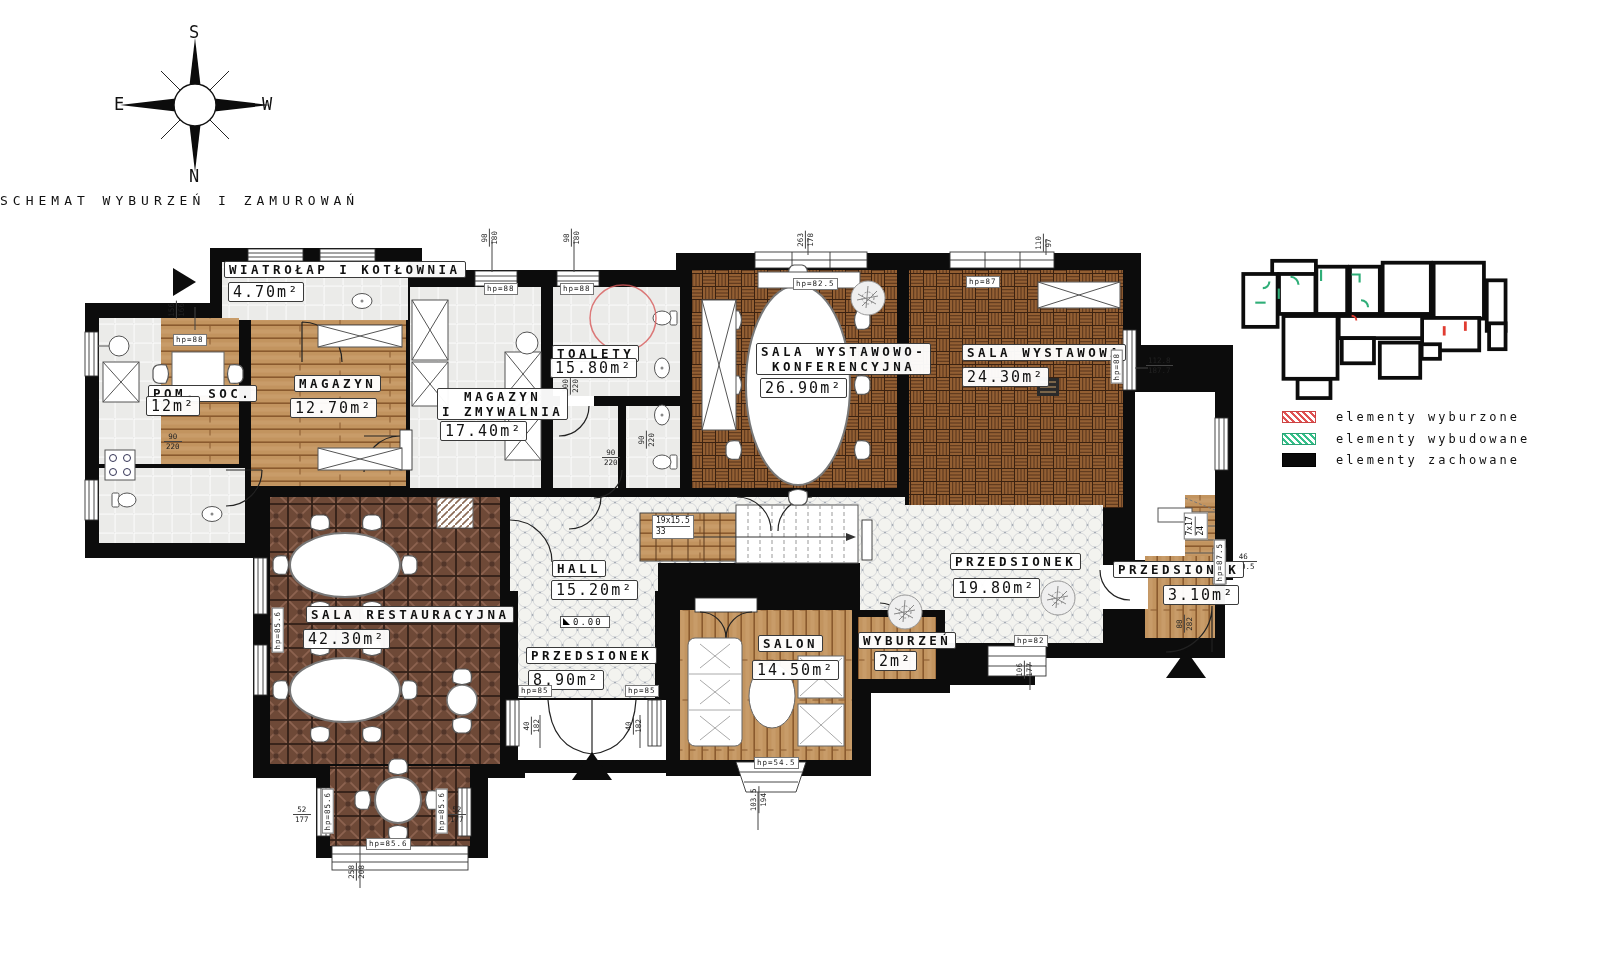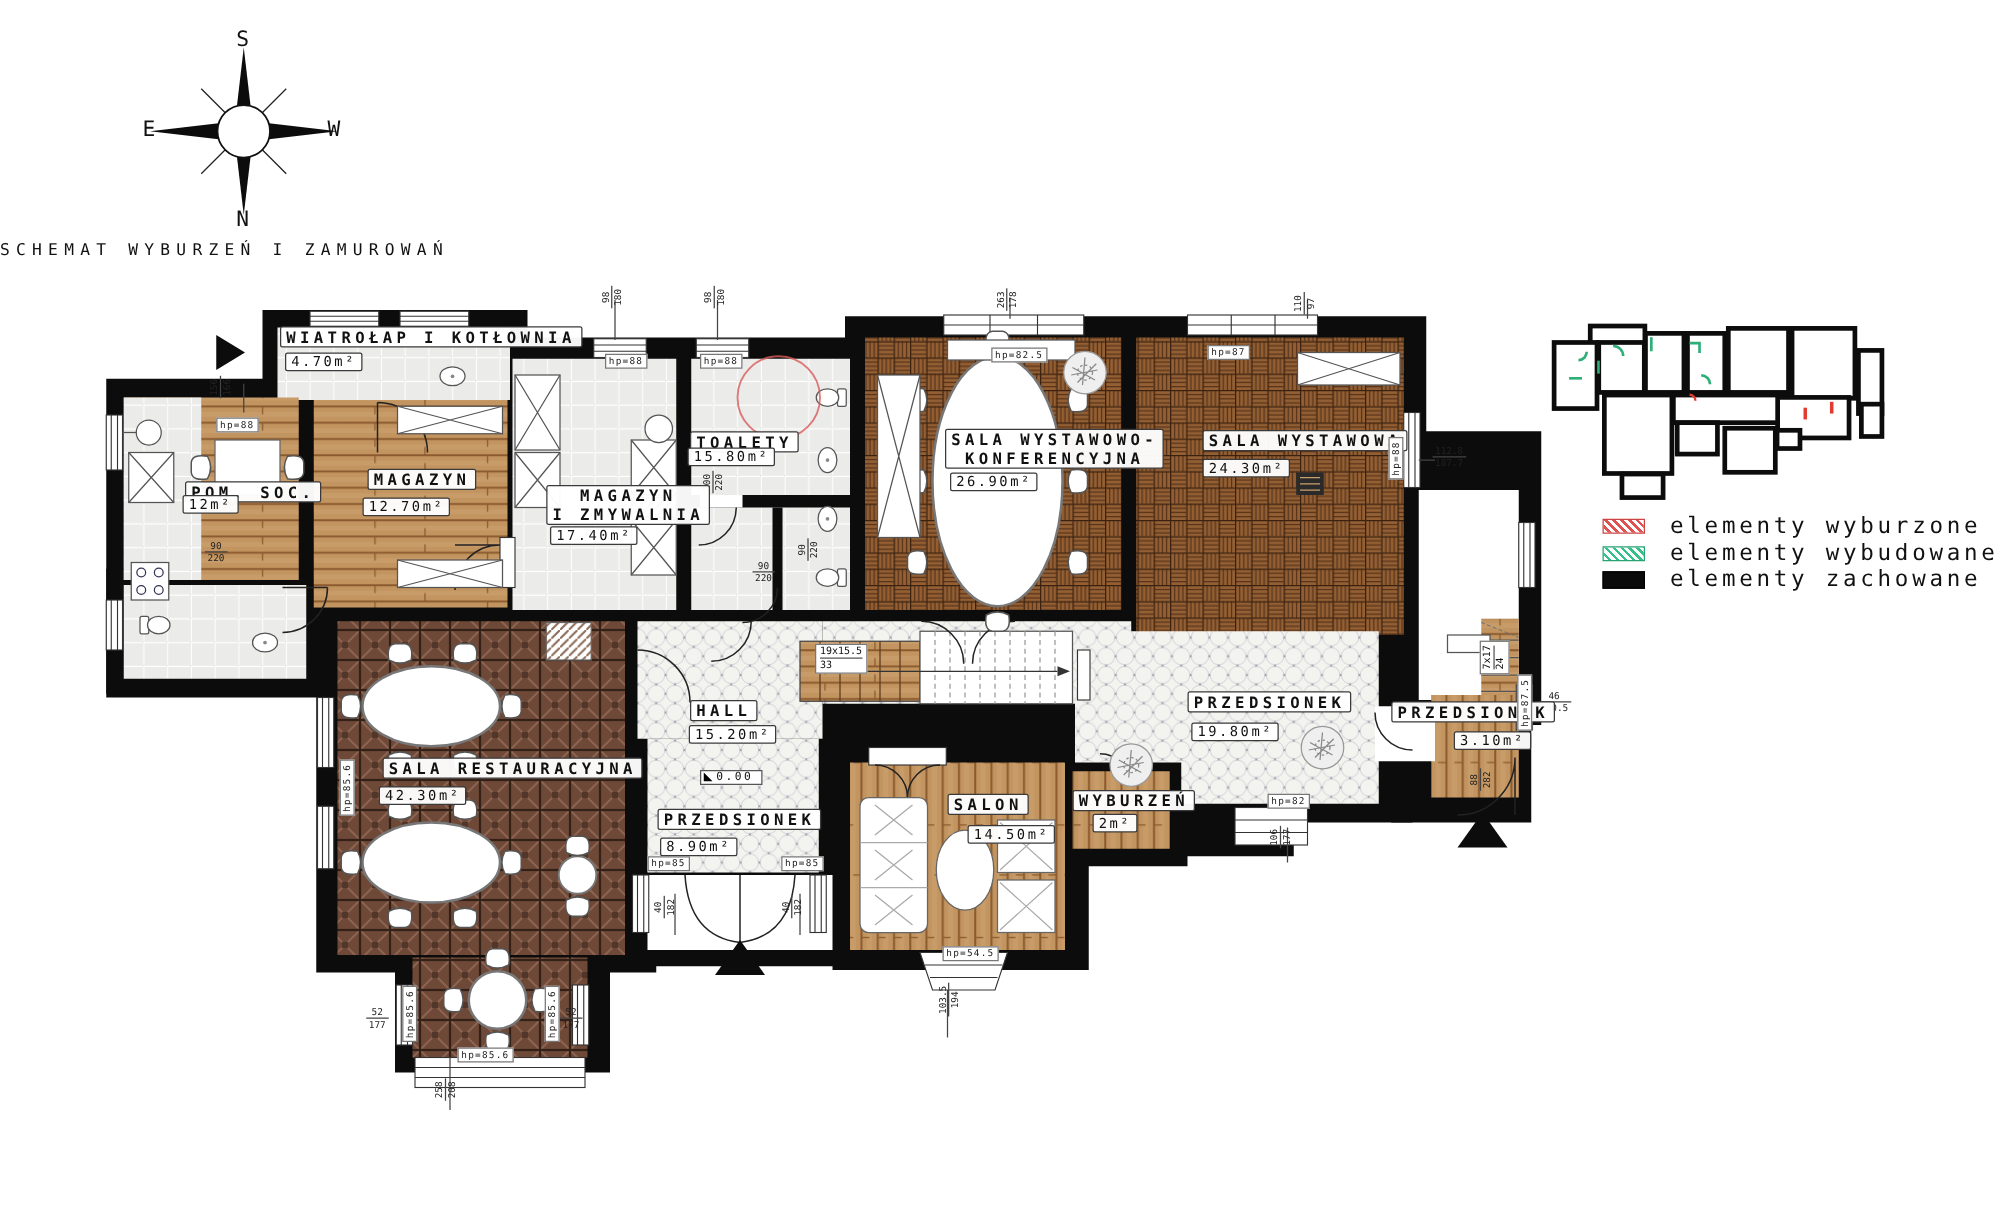--- a/index.html
+++ b/index.html
@@ -2,41 +2,41 @@
 <html><head>
 <meta charset="utf-8">
 <style>
   html,body{margin:0;padding:0;background:#fff}
   .canvas{position:relative;width:1600px;height:977px;background:#fff;overflow:hidden;
           font-family:"DejaVu Sans Mono","Liberation Mono",monospace;color:#111}
   svg.plan{position:absolute;left:0;top:0}
   .lbl{position:absolute;background:rgba(255,255,255,.96);border:1px solid #3a3a3a;border-radius:2px;
        text-align:center;line-height:1.2;padding:0 4px;white-space:pre-line;z-index:5}
   .rn{font-size:12.5px;font-weight:bold;letter-spacing:3.5px}
-  .ra{font-size:11px;letter-spacing:2px}
+  .ra{font-size:15px;letter-spacing:2px}
   .hp{position:absolute;background:#fff;border:1px solid #777;font-size:7.5px;letter-spacing:1px;
       color:#222;padding:0 2px;white-space:nowrap;line-height:1.3;z-index:5}
   .hp.v{writing-mode:vertical-rl;transform:rotate(180deg);padding:2px 0}
   .dim{position:absolute;font-size:7.5px;color:#222;text-align:center;line-height:1.25;z-index:4;background:transparent}
   .dim b{display:block;font-weight:normal;border-bottom:1px solid #444;padding:0 2px}
   .dim u{display:block;text-decoration:none;padding:0 2px}
   .dim.v{transform:rotate(-90deg)}
   .stl{position:absolute;background:#fff;border:1px solid #777;font-size:8px;line-height:1.3;
        padding:0 3px;text-align:left;z-index:5}
   .stl b{display:block;font-weight:normal;border-bottom:1px solid #555}
   .stl u{display:block;text-decoration:none}
   .stl.v{transform:rotate(-90deg)}
   .lvl{position:absolute;background:#fff;border:1px solid #555;font-size:9px;letter-spacing:2px;
        padding:0 6px 0 12px;z-index:5}
   .lvl:before{content:"";position:absolute;left:2px;bottom:2px;border-left:7px solid #000;
        border-top:7px solid transparent}
   .title{position:absolute;left:1256;top:193px;width:254px;text-align:right;font-size:13px;
        letter-spacing:5px;white-space:nowrap;z-index:5}
   .legend-row{position:absolute;display:flex;align-items:center;gap:20px;z-index:5}
-  .legend-row .txt{font-size:18px;letter-spacing:3px}
+  .legend-row .txt{font-size:12px;letter-spacing:3px}
   .sw{width:32px;height:10px}
   .sw.red{background:repeating-linear-gradient(45deg,#fff,#fff 2.5px,#e05252 2.5px,#e05252 4.5px);border:1px solid #cc4444}
   .sw.green{background:repeating-linear-gradient(45deg,#fff,#fff 2.5px,#35c08a 2.5px,#35c08a 4.5px);border:1px solid #2aa374}
   .sw.black{background:#0a0a0a;border:1px solid #000;height:12px}
   .cl{position:absolute;font-size:17px;z-index:5}
 </style>
 </head>
 <body>
 
 <div class="canvas">
@@ -442,21 +442,21 @@
   <div class="lbl ra" style="left:760px;top:378px">26.90m²</div>
   <div class="lbl rn" style="left:962px;top:344px">SALA WYSTAWOWA</div>
   <div class="lbl ra" style="left:962px;top:367px">24.30m²</div>
   <div class="lbl rn" style="left:306px;top:606px">SALA RESTAURACYJNA</div>
   <div class="lbl ra" style="left:303px;top:629px">42.30m²</div>
   <div class="lbl rn" style="left:552px;top:560px">HALL</div>
   <div class="lbl ra" style="left:551px;top:580px">15.20m²</div>
   <div class="lbl rn" style="left:526px;top:647px">PRZEDSIONEK</div>
   <div class="lbl ra" style="left:528px;top:670px">8.90m²</div>
   <div class="lbl rn" style="left:758px;top:635px">SALON</div>
-  <div class="lbl ra" style="left:774px;top:660px">14.50m²</div>
+  <div class="lbl ra" style="left:752px;top:660px">14.50m²</div>
   <div class="lbl rn" style="left:858px;top:632px">WYBURZEŃ</div>
   <div class="lbl ra" style="left:874px;top:651px">2m²</div>
   <div class="lbl rn" style="left:950px;top:553px">PRZEDSIONEK</div>
   <div class="lbl ra" style="left:953px;top:578px">19.80m²</div>
   <div class="lbl rn" style="left:1113px;top:561px">PRZEDSIONEK</div>
   <div class="lbl ra" style="left:1163px;top:585px">3.10m²</div>
 
   <div class="hp" style="left:173px;top:334px">hp=88</div>
   <div class="hp" style="left:484px;top:283px">hp=88</div>
   <div class="hp" style="left:560px;top:283px">hp=88</div>

